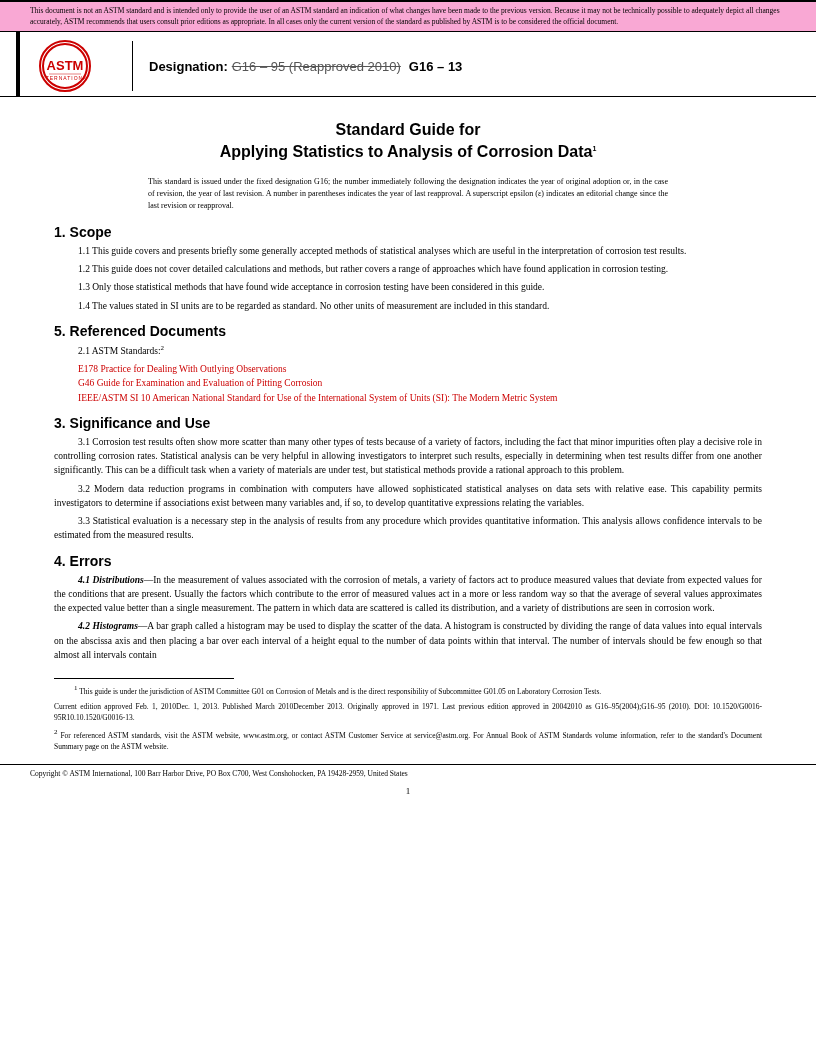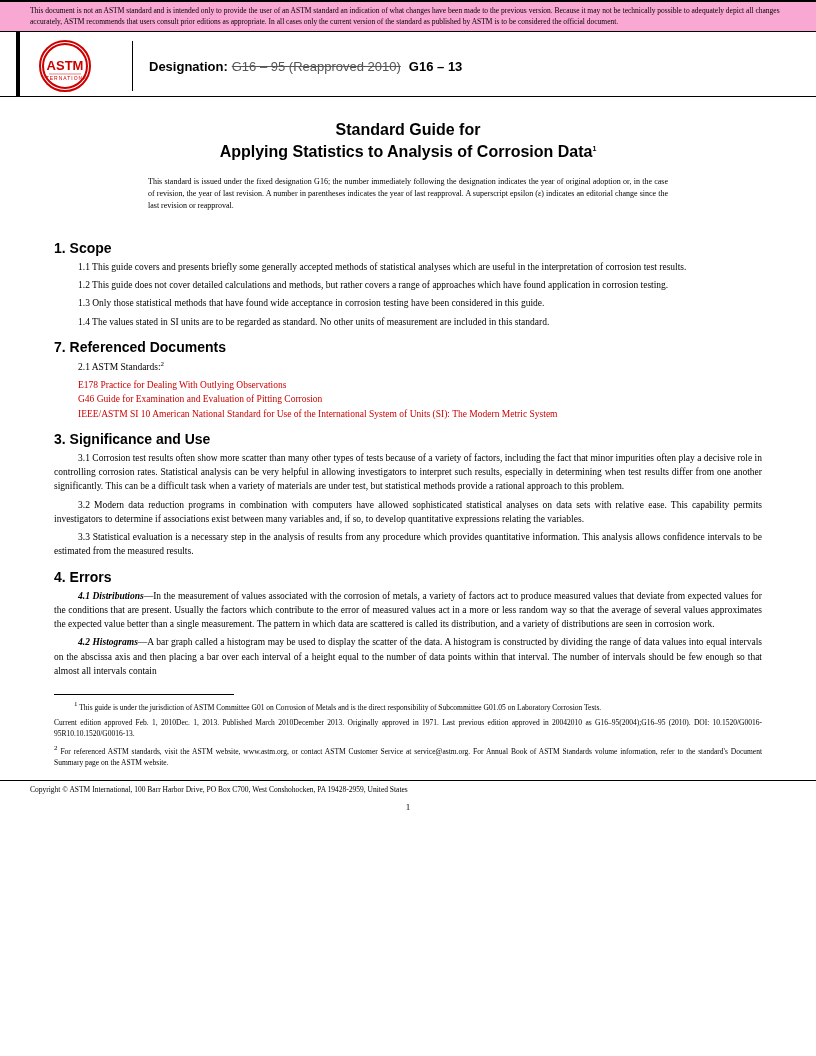--- a/index.html
+++ b/index.html
@@ -105,21 +105,21 @@
 
     .doc-title h1 {
       font-size: 16px;
       font-weight: bold;
       font-family: Arial, sans-serif;
       line-height: 1.4;
     }
 
     .standard-notice {
       border: none;
-      margin: 0 auto 28px auto;
+      margin: 0 auto 12px auto;
       max-width: 520px;
       font-size: 8px;
       line-height: 1.5;
       text-align: left;
     }
 
     .section-title {
       font-size: 14px;
       font-weight: bold;
       margin: 10px 0 4px 0;
@@ -245,21 +245,21 @@
 
     <div class="section">
       <div class="section-title">1. Scope</div>
       <p class="para para-indent">1.1  This guide covers and presents briefly some generally accepted methods of statistical analyses which are useful in the interpretation of corrosion test results.</p>
       <p class="para para-indent">1.2  This guide does not cover detailed calculations and methods, but rather covers a range of approaches which have found application in corrosion testing.</p>
       <p class="para para-indent">1.3  Only those statistical methods that have found wide acceptance in corrosion testing have been considered in this guide.</p>
       <p class="para para-indent">1.4  The values stated in SI units are to be regarded as standard. No other units of measurement are included in this standard.</p>
     </div>
 
     <div class="section">
-      <div class="section-title">7. Referenced Documents</div>
+      <div class="section-title">5. Referenced Documents</div>
       <p class="para para-indent">
         <span>2.1  ASTM Standards:</span><sup class="superscript">2</sup>
       </p>
       <div>
         <p class="ref-item">
           <a class="ref-link" href="#">E178 Practice for Dealing With Outlying Observations</a>
         </p>
         <p class="ref-item">
           <a class="ref-link" href="#">G46 Guide for Examination and Evaluation of Pitting Corrosion</a>
         </p>

